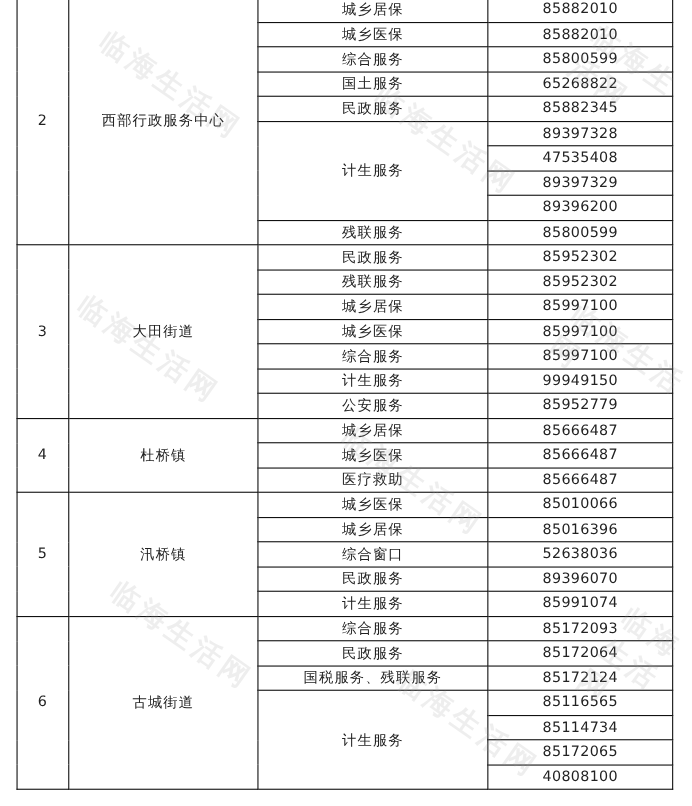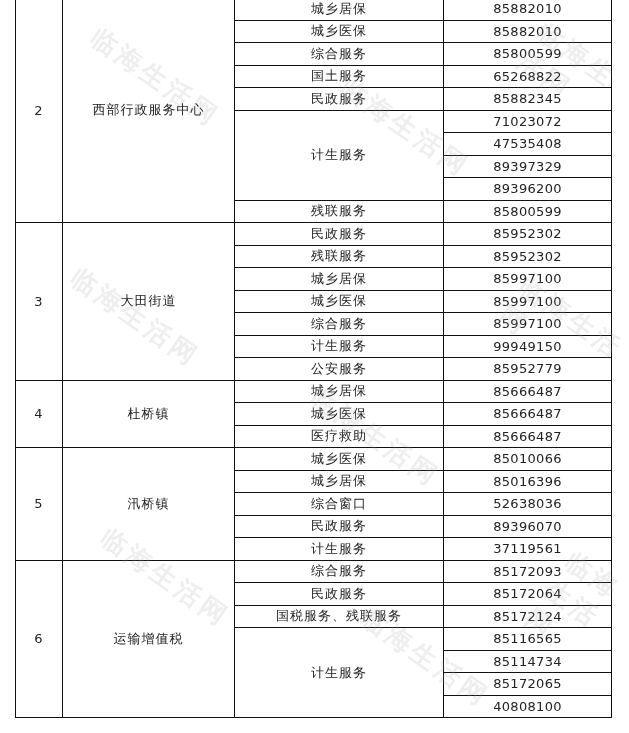--- a/index.html
+++ b/index.html
@@ -43,21 +43,21 @@
         <tr>
           <td rowspan="1">国土服务</td>
           <td class="num">65268822</td>
         </tr>
         <tr>
           <td rowspan="1">民政服务</td>
           <td class="num">85882345</td>
         </tr>
         <tr>
           <td rowspan="4">计生服务</td>
-          <td class="num">71023072</td>
+          <td class="num">89397328</td>
         </tr>
         <tr>
           <td class="num">47535408</td>
         </tr>
         <tr>
           <td class="num">89397329</td>
         </tr>
         <tr>
           <td class="num">89396200</td>
         </tr>
@@ -122,25 +122,25 @@
         <tr>
           <td rowspan="1">综合窗口</td>
           <td class="num">52638036</td>
         </tr>
         <tr>
           <td rowspan="1">民政服务</td>
           <td class="num">89396070</td>
         </tr>
         <tr>
           <td rowspan="1">计生服务</td>
-          <td class="num">37119561</td>
+          <td class="num">85991074</td>
         </tr>
         <tr>
           <td rowspan="7">6</td>
-          <td rowspan="7">运输增值税</td>
+          <td rowspan="7">古城街道</td>
           <td rowspan="1">综合服务</td>
           <td class="num">85172093</td>
         </tr>
         <tr>
           <td rowspan="1">民政服务</td>
           <td class="num">85172064</td>
         </tr>
         <tr>
           <td rowspan="1">国税服务、残联服务</td>
           <td class="num">85172124</td>

